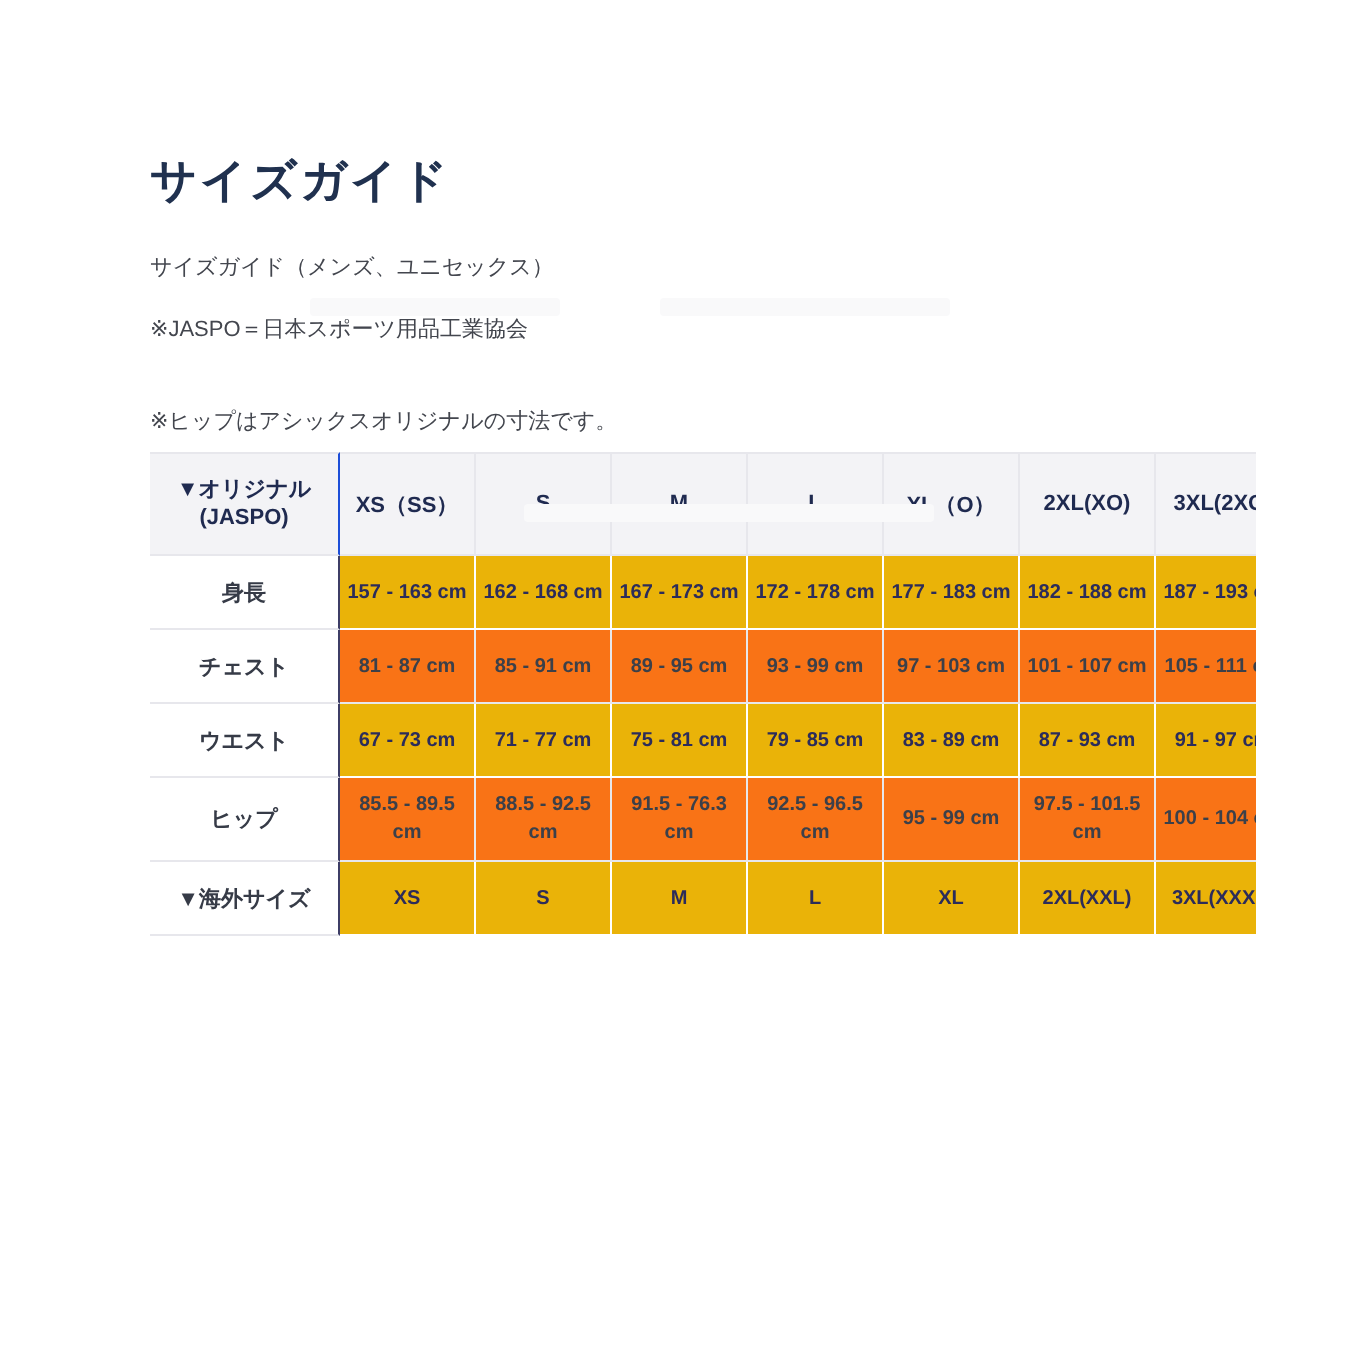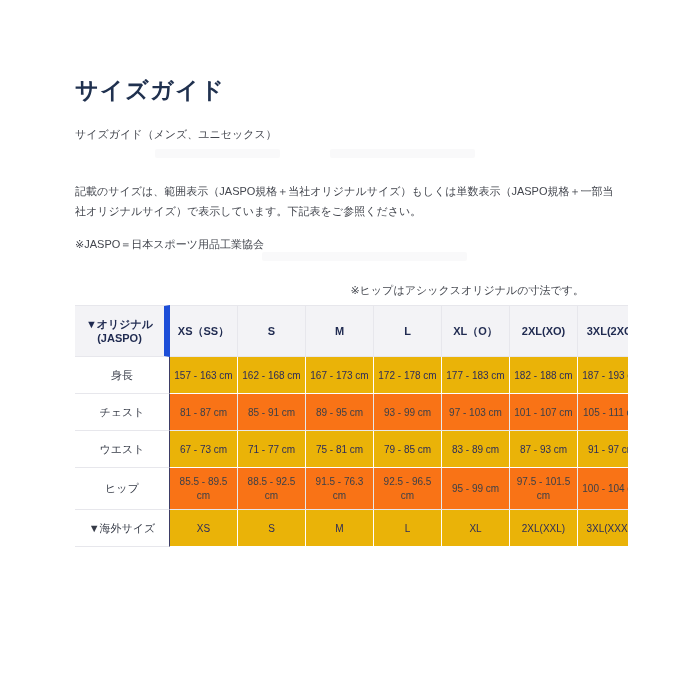--- a/index.html
+++ b/index.html
@@ -35,51 +35,52 @@
   .strip-a2 { left: 330px; top: 149px; width: 145px; height: 9px; }
   .strip-b1 { left: 262px; top: 252px; width: 205px; height: 9px; }
   .description {
     margin-top: 39px;
     font-size: 11px;
     line-height: 20px;
     width: 539px;
     color: #43464e;
   }
   .note-jaspo { margin-top: 16px; font-size: 11px; line-height: 15px; }
-  .note-hip   { margin-top: 31px; font-size: 11px; line-height: 15px; text-align: right; }
+  .note-hip   { margin-top: 31px; font-size: 11px; line-height: 15px; }
 
   .table-clip {
     margin-top: 7px;
     width: 553px;
     overflow: hidden;
   }
   table.size-table {
     border-collapse: separate;
     border-spacing: 0;
     table-layout: fixed;
     width: 571px;
   }
   .size-table th, .size-table td {
     padding: 0 2px;
     text-align: center;
     vertical-align: middle;
     border-right: 1px solid #e7e7ec;
     border-bottom: 1px solid #e7e7ec;
+    font-weight: bold;
   }
   .size-table thead th {
     height: 52px;
     background: #f3f3f6;
     color: #1f2a50;
     font-size: 11px;
     font-weight: bold;
     border-top: 1px solid #e7e7ec;
     white-space: nowrap;
   }
   .size-table thead th.label-head {
-    border-right: 6px solid #1d4ed8;
+    border-right: 1px solid #1d4ed8;
     line-height: 14px;
     margin-top: 48px;
   }
   .size-table td.row-label {
     background: #ffffff;
     color: #363b47;
     font-size: 11px;
     border-right: 1px solid #3d3d66;
     white-space: nowrap;
   }
@@ -109,21 +110,20 @@
 <div class="content">
 
   <h1 class="page-title">サイズガイド</h1>
 
   <div class="subtitle">サイズガイド（メンズ、ユニセックス）</div>
 
   <div class="faint-strip strip-a1"></div>
   <div class="faint-strip strip-a2"></div>
   <div class="faint-strip strip-b1"></div>
 
-  <div class="description">記載のサイズは、範囲表示（JASPO規格＋当社オリジナルサイズ）もしくは単数表示（JASPO規格＋一部当社オリジナルサイズ）で表示しています。下記表をご参照ください。</div>
 
   <div class="note-jaspo">※JASPO＝日本スポーツ用品工業協会</div>
 
   <div class="note-hip">※ヒップはアシックスオリジナルの寸法です。</div>
 
   <div class="table-clip">
     <table class="size-table">
       <colgroup>
         <col style="width:95px">
         <col style="width:68px">

